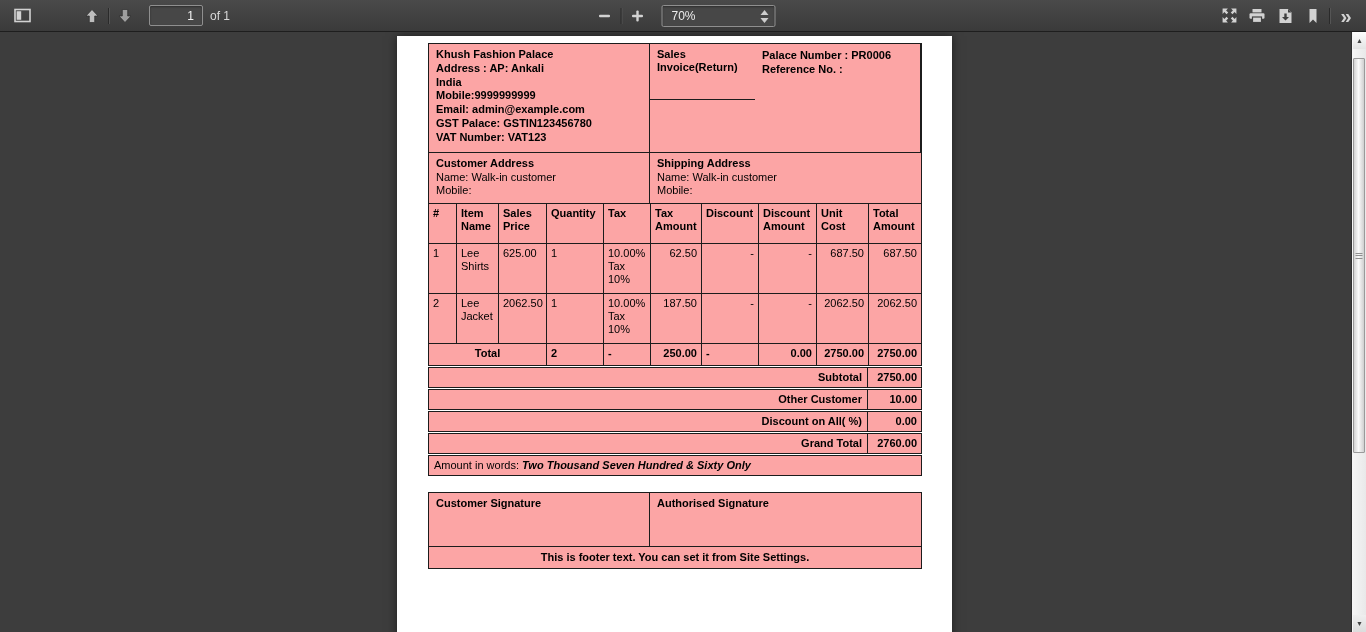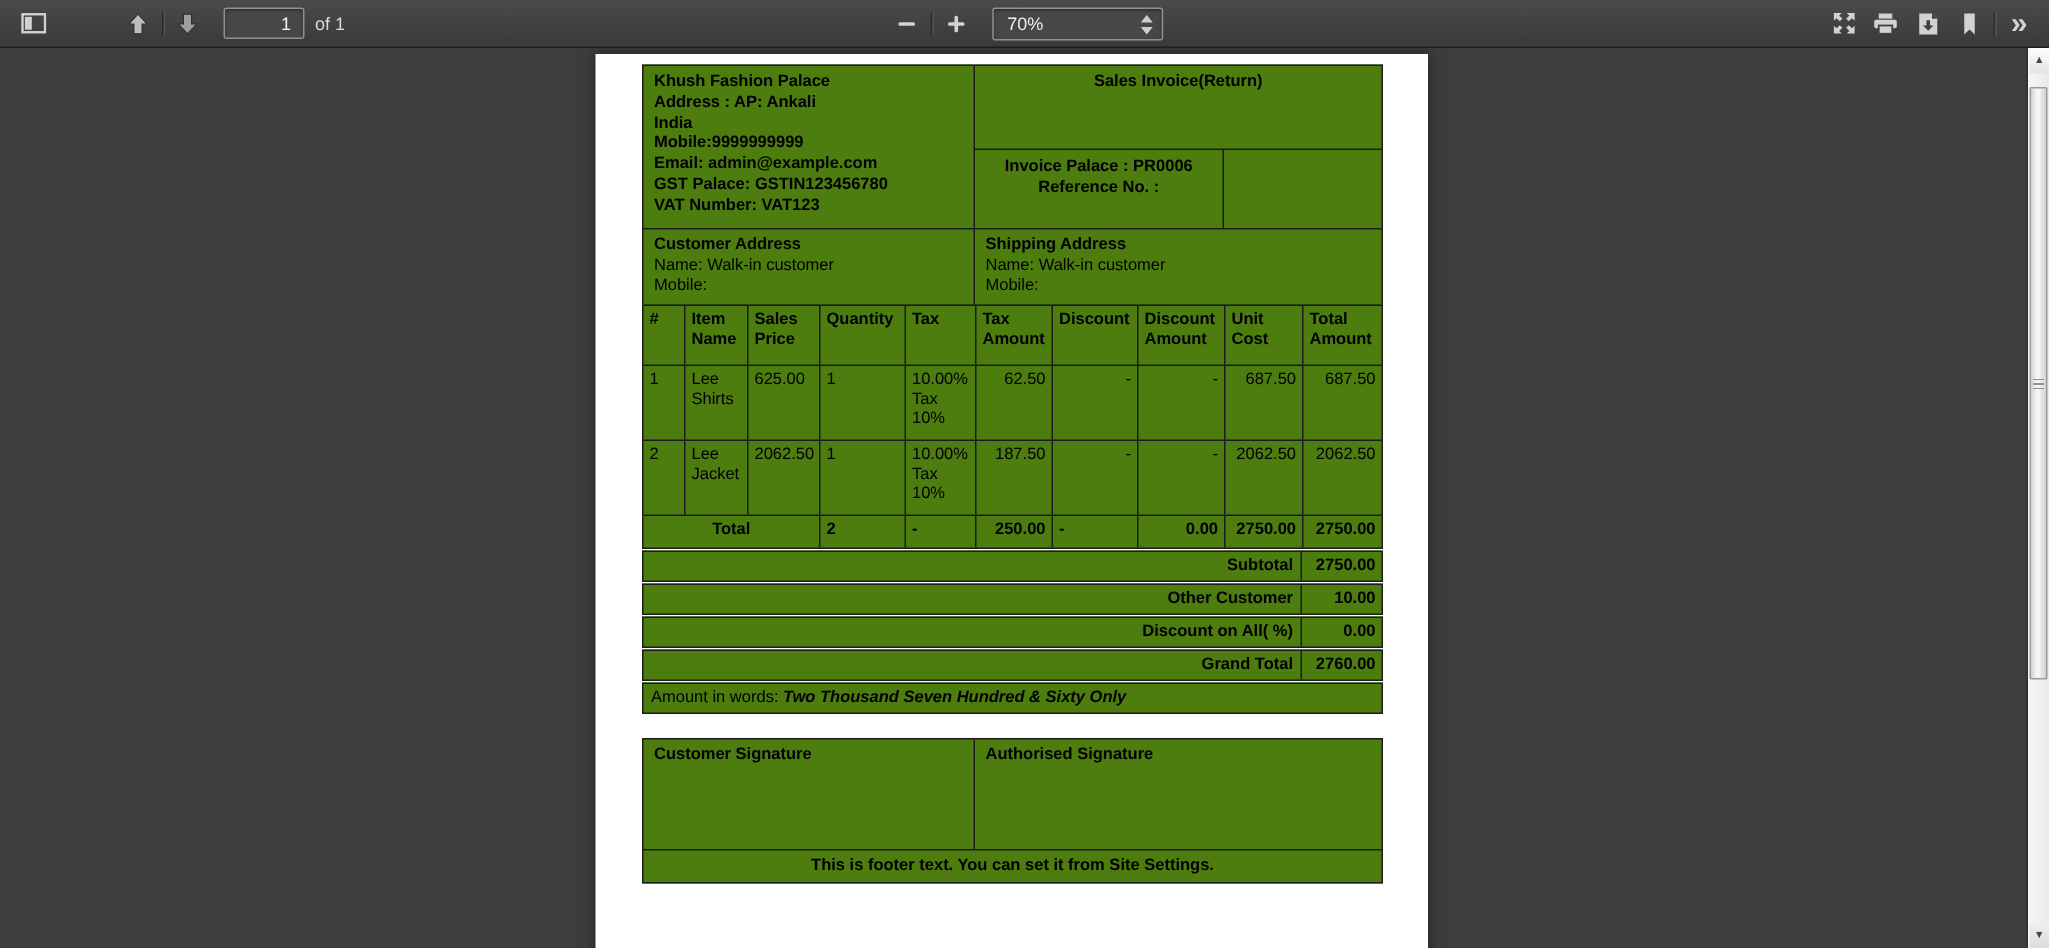--- a/index.html
+++ b/index.html
@@ -53,27 +53,27 @@
   .sbar-thumb { position: absolute; left: 1px; right: 1px; top: 26px; height: 395px;
     background: linear-gradient(to right, #d2d2d2, #fafafa 45%, #cfcfcf);
     border: 1px solid #9a9a9a; border-radius: 1px; cursor: pointer; }
   .sbar-grip { position: absolute; left: 50%; top: 50%; transform: translate(-50%, -50%);
     width: 7px; height: 7px;
     background: repeating-linear-gradient(#8f8f8f 0 1px, transparent 1px 3px); }
 
   
   .invoice { position: absolute; left: 31px; top: 7px; width: 494px; color: #000;
     font-size: 11px; line-height: 13px; }
-  .sec { border: 1px solid #1c1c1c; display: flex; margin-top: -1px; background: #4d7c0f; }
+  .sec { border: 1px solid #1c1c1c; display: flex; margin-top: -1px; background: #fca5a5; }
   .bold { font-weight: bold; }
 
   .sec-header { height: 110px; margin-top: 0; }
   .company-cell { width: 221px; border-right: 1px solid #1c1c1c; padding: 4px 7px;
     font-weight: bold; line-height: 13.8px; }
-  .hdr-right { width: 271px; display: flex; flex-direction: column; text-align: center; }
+  .hdr-right { width: 271px; display: flex; flex-direction: row; }
   .title-cell { height: 56px; border-bottom: 1px solid #1c1c1c; padding: 4px 7px; font-weight: bold; }
   .hdr-bottom { flex: 1; display: flex; }
   .invnum-cell { width: 166px; border-right: 1px solid #1c1c1c; padding: 4px 7px;
     font-weight: bold; line-height: 14px; }
   .date-cell { flex: 1; padding: 4px 7px; font-weight: bold; line-height: 14px; }
 
   .sec-addr { height: 52px; }
   .addr-cell { padding: 4px 7px; line-height: 13.5px; }
   .addr-cell.left { width: 221px; border-right: 1px solid #1c1c1c; }
   .addr-cell.right { flex: 1; }
@@ -93,21 +93,21 @@
   .num { text-align: right; }
 
   .sum-row { height: 21px; margin-top: 1px; align-items: stretch; }
   .sum-label { width: 439px; border-right: 1px solid #1c1c1c; text-align: right;
     font-weight: bold; padding: 3px 5px; }
   .sum-value { flex: 1; text-align: right; font-weight: bold; padding: 3px 4px; }
 
   .words-row { height: 21px; margin-top: 1px; padding: 3px 5px; display: block; }
   .words-em { font-weight: bold; font-style: italic; }
 
-  .sec-sign { height: 75px; margin-top: 16px; }
+  .sec-sign { height: 55px; margin-top: 16px; }
   .sign-cell { padding: 4px 7px; font-weight: bold; }
   .sign-cell.left { width: 221px; border-right: 1px solid #1c1c1c; }
   .sign-cell.right { flex: 1; }
 
   .footer-row { height: 23px; justify-content: center; align-items: center;
     font-weight: bold; }
 </style>
 </head>
 <body>
 
@@ -222,21 +222,21 @@
           <div>India</div>
           <div>Mobile:9999999999</div>
           <div>Email: admin@example.com</div>
           <div>GST Palace: GSTIN123456780</div>
           <div>VAT Number: VAT123</div>
         </div>
         <div class="hdr-right">
           <div class="title-cell">Sales Invoice(Return)</div>
           <div class="hdr-bottom">
             <div class="invnum-cell">
-              <div>Invoice Palace : PR0006</div>
+              <div>Palace Number : PR0006</div>
               <div>Reference No. :</div>
             </div>
           </div>
         </div>
       </div>
 
       <div class="sec sec-addr">
         <div class="addr-cell left">
           <div class="bold">Customer Address</div>
           <div>Name: Walk-in customer</div>

